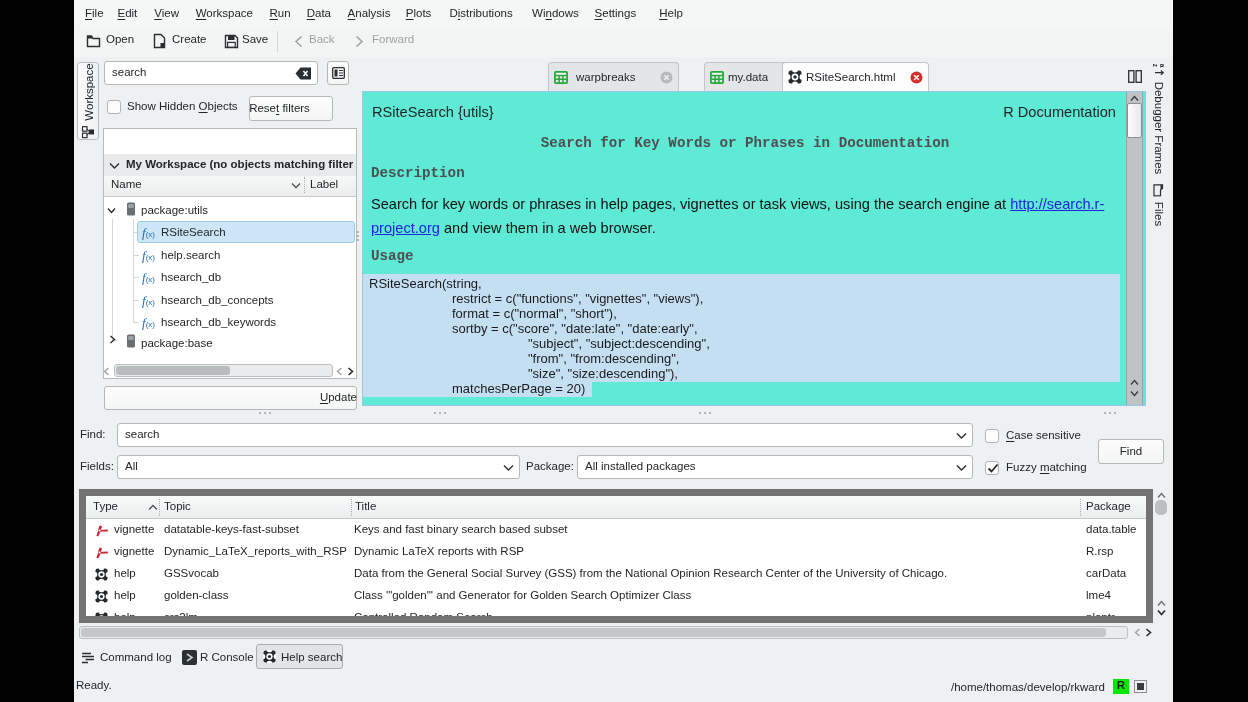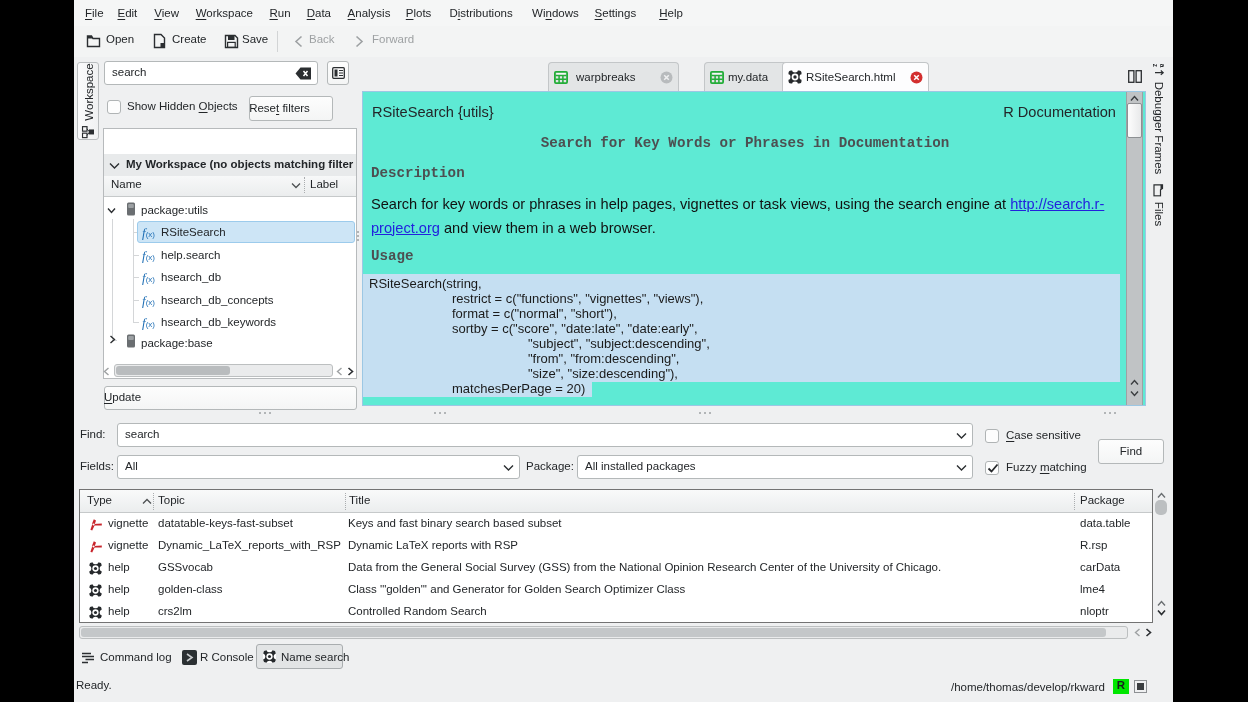--- a/index.html
+++ b/index.html
@@ -165,21 +165,21 @@
       <path d="M5.5 1 L1.5 4.5 L5.5 8" fill="none" stroke="#9ea1a3" stroke-width="1.4"></path>
     </svg>
   <svg class="abs" style="left:262px;top:367px;" width="7" height="9" viewBox="0 0 7 9">
       <path d="M5.5 1 L1.5 4.5 L5.5 8" fill="none" stroke="#9ea1a3" stroke-width="1.4"></path>
     </svg>
   <svg class="abs" style="left:273px;top:367px;" width="7" height="9" viewBox="0 0 7 9">
       <path d="M1.5 1 L5.5 4.5 L1.5 8" fill="none" stroke="#2b2e31" stroke-width="1.6"></path>
     </svg>
 
   <div class="btn" style="left:30px;top:386px;width:253px;height:24px;"></div>
-  <div class="abs" style="left:30px;top:391px;width:253px;text-align:left;"><u>U</u>pdate</div>
+  <div class="abs" style="left:30px;top:391px;width:253px;text-align:right;"><u>U</u>pdate</div>
 
   <div class="abs" style="left:288px;top:62px;width:784px;height:29px;"></div>
 
   <div class="tab" style="left:474px;width:131px;gap:8px;">
     <svg width="14" height="13" viewBox="0 0 14 13">
       <rect x="0.9" y="0.9" width="12.2" height="11.2" fill="none" stroke="#23ad38" stroke-width="1.8" rx="1"></rect>
       <rect x="2.6" y="2.3" width="8.8" height="1.3" fill="#fff"></rect>
       <path d="M1.5 4.6 H12.5 M5.1 4.6 V12 M8.9 4.6 V12 M1.5 8.3 H12.5" stroke="#23ad38" stroke-width="1.5"></path>
     </svg>
     <span>warpbreaks</span>
@@ -297,21 +297,21 @@
   <div class="abs" style="left:511px;top:460px;">All installed packages</div>
   <svg class="abs" style="left:882px;top:464px;" width="11" height="8" viewBox="0 0 11 8">
       <path d="M1 1.5 L5.5 6 L10 1.5" fill="none" stroke="#2b2e31" stroke-width="1.4"></path>
     </svg>
   <div class="cb" style="left:911px;top:461px;"></div>
   <svg class="abs" style="left:913px;top:463px;" width="12" height="11" viewBox="0 0 12 11">
       <path d="M1.5 5.5 L4.5 8.5 L10.5 1.5" fill="none" stroke="#26282b" stroke-width="1.8"></path>
     </svg>
   <div class="abs" style="left:932px;top:461px;">Fuzzy <u>m</u>atching</div>
 
-  <div class="abs" style="left:5px;top:489px;width:1074px;height:134px;background:#fff;border:1px solid #737373;overflow:hidden;">
+  <div class="abs" style="left:5px;top:489px;width:1074px;height:134px;background:#fff;border:7px solid #737373;overflow:hidden;">
     <div class="abs" style="left:0;top:0;width:1072px;height:23px;background:linear-gradient(#f9fafa,#ebedee);border-bottom:1px solid #c6c9ca;">
       <div class="abs" style="left:7px;top:4px;">Type</div>
       <svg class="abs" style="left:62px;top:8px;" width="10" height="7" viewBox="0 0 10 7">
           <path d="M1 5.5 L5 1.5 L9 5.5" fill="none" stroke="#4d5052" stroke-width="1.3"></path>
         </svg>
       <div class="abs" style="left:73px;top:3px;height:17px;border-left:1px dotted #aaadaf;"></div>
       <div class="abs" style="left:78px;top:4px;">Topic</div>
       <div class="abs" style="left:265px;top:3px;height:17px;border-left:1px dotted #aaadaf;"></div>
       <div class="abs" style="left:269px;top:4px;">Title</div>
       <div class="abs" style="left:994px;top:3px;height:17px;border-left:1px dotted #aaadaf;"></div>
@@ -421,21 +421,21 @@
   <div class="abs" style="left:182px;top:644px;width:87px;height:25px;background:#e2e4e5;border:1px solid #a9adaf;border-radius:3px;"></div>
   <svg class="abs" style="left:189px;top:650px;" width="13" height="13" viewBox="0 0 14 14">
       <rect x="0.5" y="0.5" width="13" height="13" rx="2.5" fill="#26292c"></rect>
       <ellipse cx="7" cy="0.8" rx="2.8" ry="1.7" fill="#fff"></ellipse>
       <ellipse cx="7" cy="13.2" rx="2.8" ry="1.7" fill="#fff"></ellipse>
       <ellipse cx="0.8" cy="7" rx="1.7" ry="2.8" fill="#fff"></ellipse>
       <ellipse cx="13.2" cy="7" rx="1.7" ry="2.8" fill="#fff"></ellipse>
       <circle cx="7" cy="7" r="3.4" fill="#fff"></circle>
       <circle cx="7" cy="7" r="1.7" fill="#26292c"></circle>
     </svg>
-  <div class="abs" style="left:207px;top:651px;">Name search</div>
+  <div class="abs" style="left:207px;top:651px;">Help search</div>
 
   <div class="abs" style="left:2px;top:679px;">Ready.</div>
   <div class="abs" style="right:68px;top:681px;margin-left:40px;">/home/thomas/develop/rkward</div>
   <div class="abs" style="left:1039px;top:679px;width:16px;height:15px;background:#00e700;text-align:center;font-weight:bold;color:#1a1d1f;">R</div>
   <div class="abs" style="left:1060px;top:680px;width:13px;height:13px;border:1px solid #8d9093;background:#eff0f1;">
     <div style="width:7px;height:7px;margin:2px 0 0 2px;background:#3a3d40;"></div>
   </div>
 
 </div>
 

